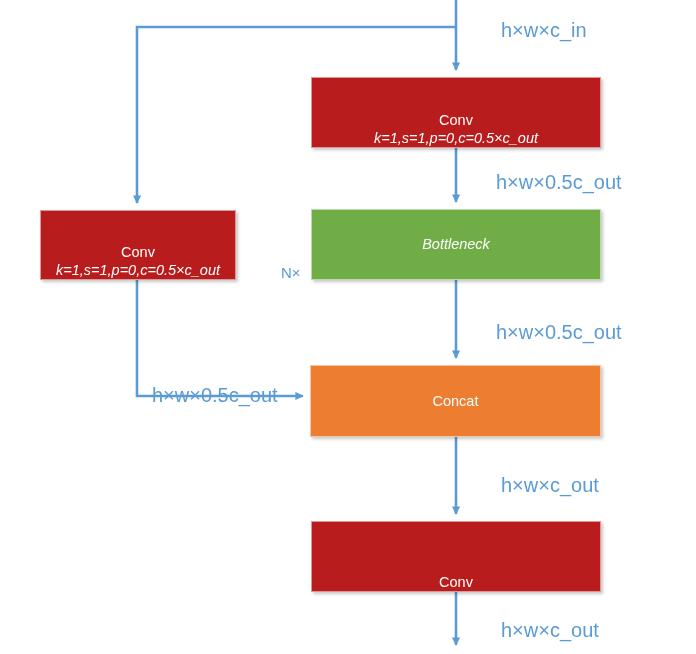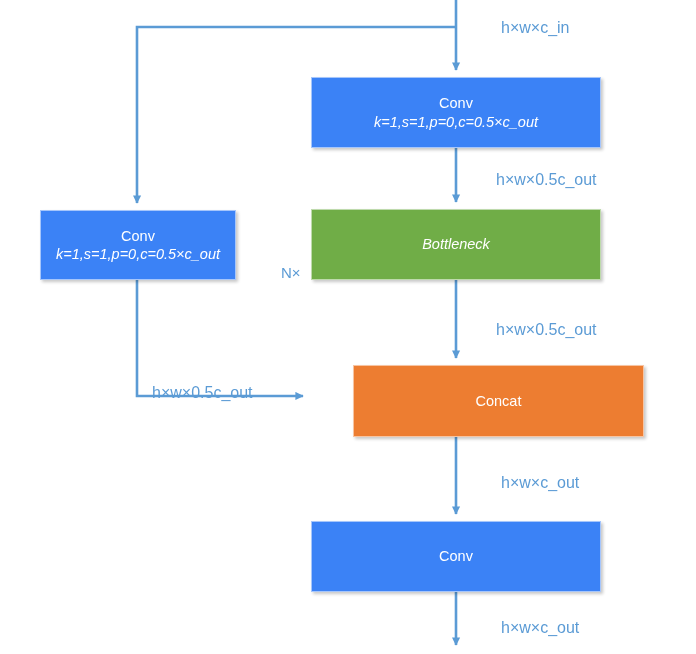--- a/index.html
+++ b/index.html
@@ -33,28 +33,28 @@
     justify-content: center;
     color: #ffffff;
     text-align: center;
     line-height: 1.25;
     font-size: 14.5px;
     border: 1px solid rgba(255,255,255,0.55);
     box-shadow: 2px 2px 3px rgba(0,0,0,0.22);
   }
   .node .node-title { display: block; }
   .node .node-sub { display: block; font-style: italic; }
-  .node-blue   { background: #3b82f6; }
+  .node-blue   { background: #b91c1c; justify-content: flex-end; }
   .node-green  { background: #70AD47; font-style: italic; }
   .node-orange { background: #ED7D31; }
 
   .edge-label {
     position: absolute;
     color: #5B9BD5;
-    font-size: 16px;
+    font-size: 20px;
     white-space: nowrap;
     line-height: 1;
   }
   .loop-label {
     position: absolute;
     color: #5B9BD5;
     font-size: 15px;
     white-space: nowrap;
     line-height: 1;
   }
@@ -93,21 +93,21 @@
 
   <div class="node node-blue" style="left:40px; top:210px; width:196px; height:70px;">
     <span class="node-title">Conv</span>
     <span class="node-sub">k=1,s=1,p=0,c=0.5×c_out</span>
   </div>
 
   <div class="node node-green" style="left:311px; top:209px; width:290px; height:71px;">
     <span class="node-title">Bottleneck</span>
   </div>
 
-  <div class="node node-orange" style="left:310px; top:365px; width:291px; height:72px;margin-left:43px;">
+  <div class="node node-orange" style="left:310px; top:365px; width:291px; height:72px;">
     <span class="node-title">Concat</span>
   </div>
 
   <div class="node node-blue" style="left:311px; top:521px; width:290px; height:71px;">
     <span class="node-title">Conv</span>
   </div>
 
   <div class="edge-label" style="left:501px; top:20px;">h×w×c_in</div>
 
   <div class="edge-label" style="left:496px; top:172px;">h×w×0.5c_out</div>

